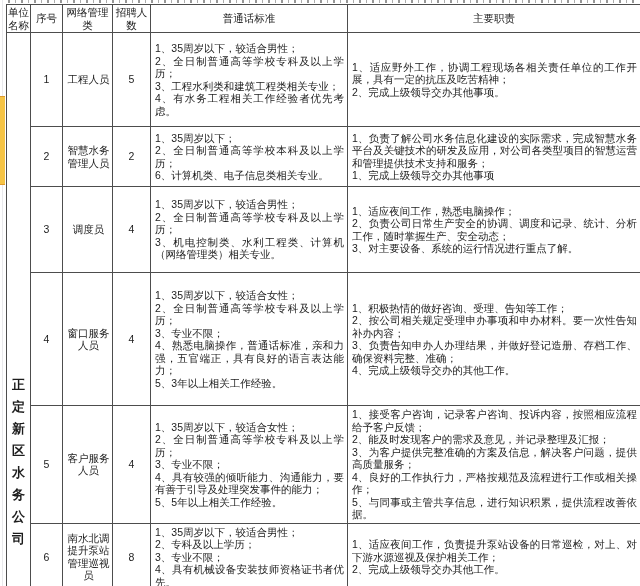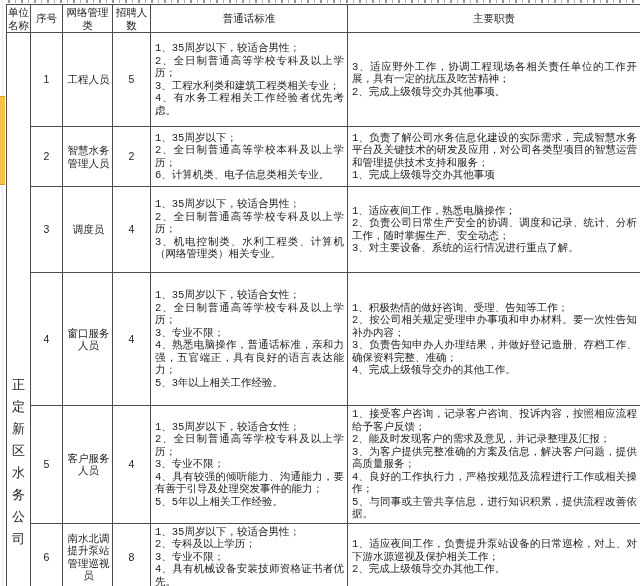--- a/index.html
+++ b/index.html
@@ -27,25 +27,25 @@
   }
   .jobs th, .jobs td {
     border:1px solid #4d4d4d; font-weight:normal;
     font-size:10.5px; line-height:12.5px; color:#1c1c1c;
     overflow:hidden;
   }
   .jobs th { text-align:center; vertical-align:middle; padding:1px; }
   .jobs td { vertical-align:middle; }
   .c-no, .c-cnt { text-align:center; }
   .c-pos { text-align:center; padding:1px 2px 1px 4px; }
-  .c-req, .c-duty { text-align:justify; padding:2px 3px 2px 4px;font-family:Liberation Mono, monospace; }
+  .c-req, .c-duty { text-align:justify; padding:2px 3px 2px 4px; }
   .c-unit { vertical-align:top; }
   .vertical-name {
     width:13px; margin:300px auto 0 auto; word-break:break-all;
-    font-size:13px; line-height:22px; text-align:center; font-weight:normal;
+    font-size:13px; line-height:22px; text-align:center; font-weight:bold;
   }
   tr.hdr   { height:26px; }
   tr.r1    { height:94px; }
   tr.r2    { height:60px; }
   tr.r3    { height:86px; }
   tr.r4    { height:133px; }
   tr.r5    { height:106px; }
   tr.r6    { height:66px; }
 </style>
 </head>
@@ -83,21 +83,21 @@
       <td class="c-no">1</td>
       <td class="c-pos">工程人员</td>
       <td class="c-cnt">5</td>
       <td class="c-req">
             <div>1、35周岁以下，较适合男性；</div>
             <div>2、全日制普通高等学校专科及以上学历；</div>
             <div>3、工程水利类和建筑工程类相关专业；</div>
             <div>4、有水务工程相关工作经验者优先考虑。</div>
           </td>
       <td class="c-duty">
-            <div>3、适应野外工作，协调工程现场各相关责任单位的工作开展，具有一定的抗压及吃苦精神；</div>
+            <div>1、适应野外工作，协调工程现场各相关责任单位的工作开展，具有一定的抗压及吃苦精神；</div>
             <div>2、完成上级领导交办其他事项。</div>
           </td>
     </tr>
 
     <tr class="r2">
       <td class="c-no">2</td>
       <td class="c-pos">智慧水务管理人员</td>
       <td class="c-cnt">2</td>
       <td class="c-req">
             <div>1、35周岁以下；</div>

